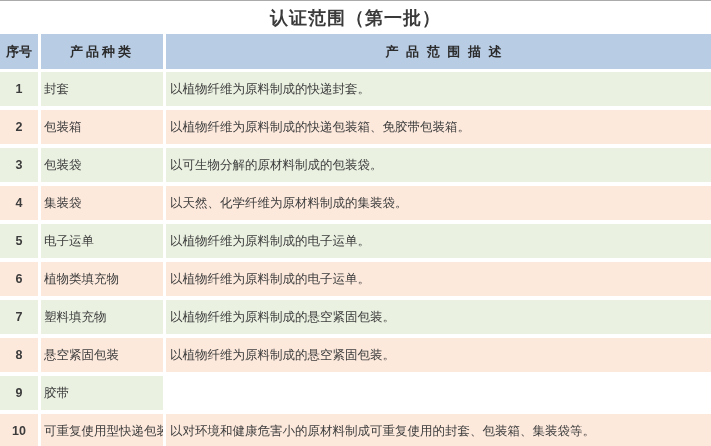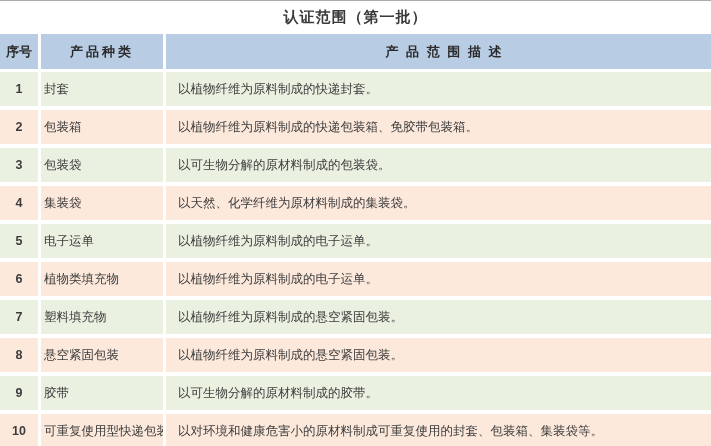--- a/index.html
+++ b/index.html
@@ -1,30 +1,30 @@
 <!DOCTYPE html>
 <html><head>
 <meta charset="utf-8">
 <style>
   html,body{margin:0;padding:0;background:#ffffff;}
   body{width:711px;height:446px;overflow:hidden;font-family:"Liberation Sans",sans-serif;}
   .page{position:relative;width:711px;height:446px;box-sizing:border-box;border-top:1px solid #ababab;background:#ffffff;overflow:hidden;}
   .title{height:33px;display:flex;align-items:center;justify-content:center;
-         font-size:15px;font-weight:600;color:#3a3a3a;letter-spacing:1px;}
+         font-size:18px;font-weight:600;color:#3a3a3a;letter-spacing:1px;}
   .tbl{width:711px;}
   .row{display:grid;grid-template-columns:38px 122px 1fr;column-gap:3px;height:34px;margin-bottom:4px;}
   .row.header{height:35px;margin-bottom:3px;}
   .cell{display:flex;align-items:center;font-size:12.5px;color:#3c3c3c;line-height:1;overflow:hidden;white-space:nowrap;}
   .header .cell{background:#b8cce4;font-weight:700;font-size:13px;color:#2b2b2b;}
   .header .c-no{justify-content:center;}
   .header .c-cat{justify-content:center;letter-spacing:3px;padding-left:0;}
   .header .c-desc{justify-content:center;letter-spacing:2px;padding-left:12px;}
   .c-no{justify-content:center;font-weight:700;}
   .c-cat{padding-left:3px;text-align:center;}
-  .c-desc{padding-left:12px;}
+  .c-desc{padding-left:4px;}
   .green .cell{background:#eaf1e1;}
   .peach .cell{background:#fde9dc;}
 </style>
 </head>
 <body>
 
 <div class="page">
   <div class="title">认证范围（第一批）</div>
 
   <div class="tbl">
@@ -79,21 +79,20 @@
 
     <div class="row peach">
       <div class="cell c-no">8</div>
       <div class="cell c-cat">悬空紧固包装</div>
       <div class="cell c-desc">以植物纤维为原料制成的悬空紧固包装。</div>
     </div>
 
     <div class="row green">
       <div class="cell c-no">9</div>
       <div class="cell c-cat">胶带</div>
-      <div class="cell c-desc">以可生物分解的原材料制成的胶带。</div>
     </div>
 
     <div class="row peach">
       <div class="cell c-no">10</div>
       <div class="cell c-cat">可重复使用型快递包装</div>
       <div class="cell c-desc">以对环境和健康危害小的原材料制成可重复使用的封套、包装箱、集装袋等。</div>
     </div>
 
   </div>
 </div>

